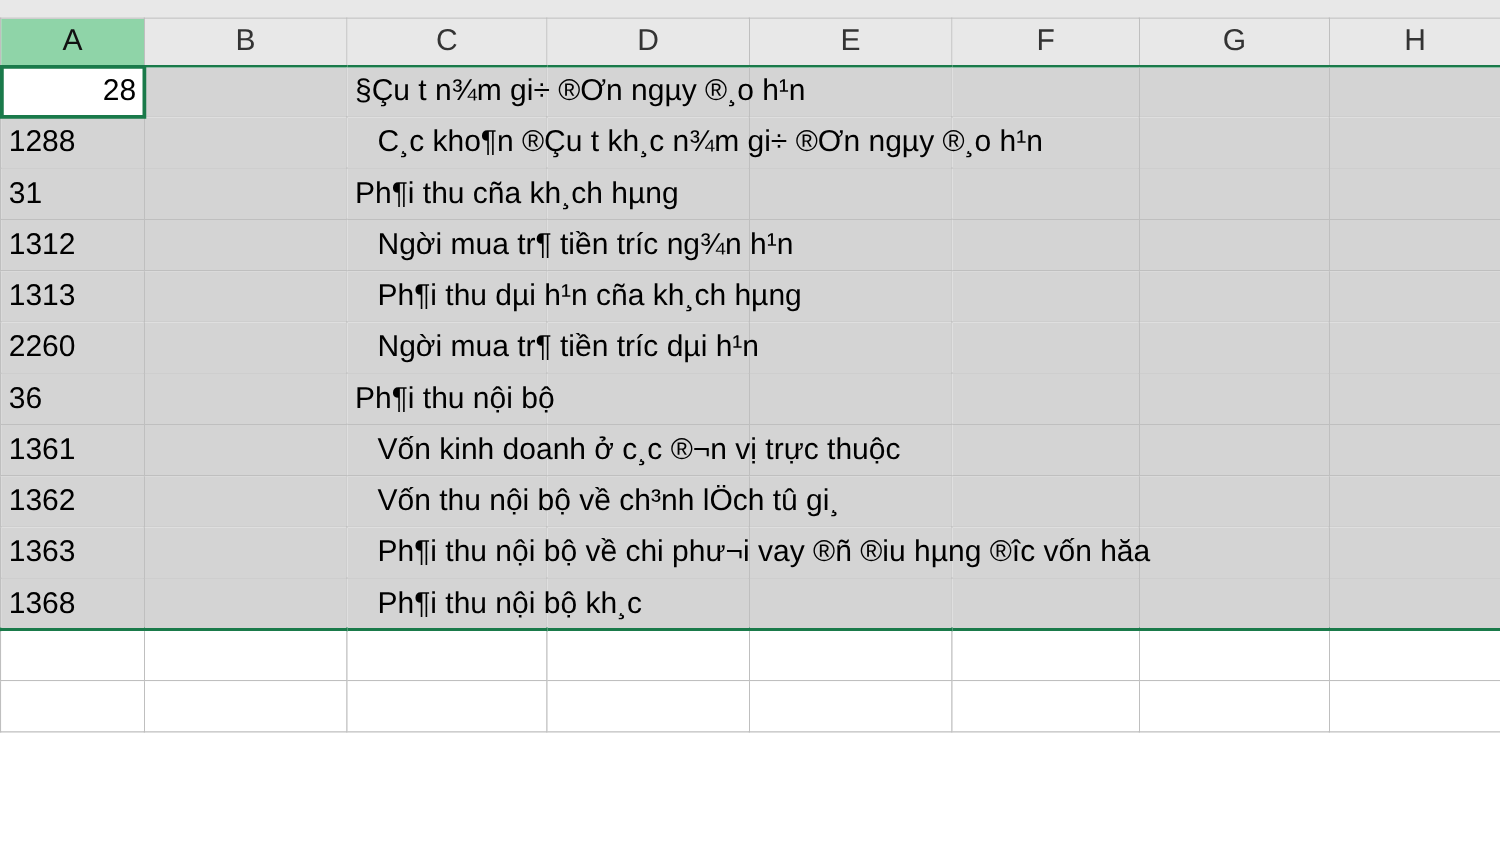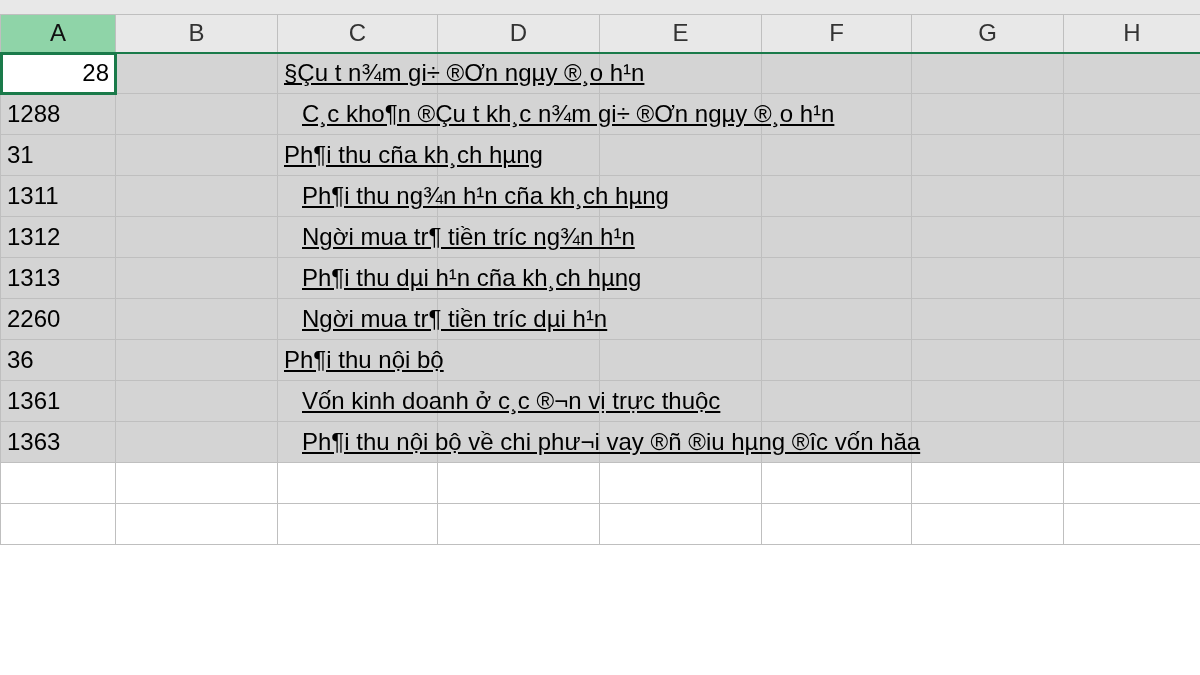--- a/index.html
+++ b/index.html
@@ -61,21 +61,20 @@
   td.ov {
     z-index: 3;
   }
   td.ov .spill {
     position: absolute;
     left: 6px;
     top: 50%;
     transform: translateY(-50%);
     white-space: nowrap;
     pointer-events: none;
-    text-decoration: underline;
   }
   td.active-cell {
     background: #ffffff !important;
     outline: 3px solid #1a7a4a;
     outline-offset: -2px;
     z-index: 5;
     text-align: right;
   }
   tbody tr.end-sel td {
     border-bottom: 3px solid #1a7a4a;
@@ -144,32 +143,20 @@
           <td class="ov">
             <span class="spill">Ph¶i thu cña kh¸ch hµng</span>
           </td>
           <td></td>
           <td></td>
           <td></td>
           <td></td>
           <td></td>
         </tr>
         <tr class="sel">
-          <td>1311</td>
-          <td></td>
-          <td class="ov">
-            <span class="spill indent1">Ph¶i thu ng¾n h¹n cña kh¸ch hµng</span>
-          </td>
-          <td></td>
-          <td></td>
-          <td></td>
-          <td></td>
-          <td></td>
-        </tr>
-        <tr class="sel">
           <td>1312</td>
           <td></td>
           <td class="ov">
             <span class="spill indent1">Ng­ời mua tr¶ tiền tr­íc ng¾n h¹n</span>
           </td>
           <td></td>
           <td></td>
           <td></td>
           <td></td>
           <td></td>
@@ -216,24 +203,48 @@
           <td class="ov">
             <span class="spill indent1">Vốn kinh doanh ở c¸c ®¬n vị trực thuộc</span>
           </td>
           <td></td>
           <td></td>
           <td></td>
           <td></td>
           <td></td>
         </tr>
         <tr class="sel">
+          <td>1362</td>
+          <td></td>
+          <td class="ov">
+            <span class="spill indent1">Vốn thu nội bộ về ch³nh lÖch tû gi¸</span>
+          </td>
+          <td></td>
+          <td></td>
+          <td></td>
+          <td></td>
+          <td></td>
+        </tr>
+        <tr class="sel">
           <td>1363</td>
           <td></td>
           <td class="ov">
             <span class="spill indent1">Ph¶i thu nội bộ về chi phư¬i vay ®ñ ®iu hµng ®­îc vốn hăa</span>
+          </td>
+          <td></td>
+          <td></td>
+          <td></td>
+          <td></td>
+          <td></td>
+        </tr>
+        <tr class="sel end-sel">
+          <td>1368</td>
+          <td></td>
+          <td class="ov">
+            <span class="spill indent1">Ph¶i thu nội bộ kh¸c</span>
           </td>
           <td></td>
           <td></td>
           <td></td>
           <td></td>
           <td></td>
         </tr>
         <tr class="plain">
           <td></td>
           <td></td>

